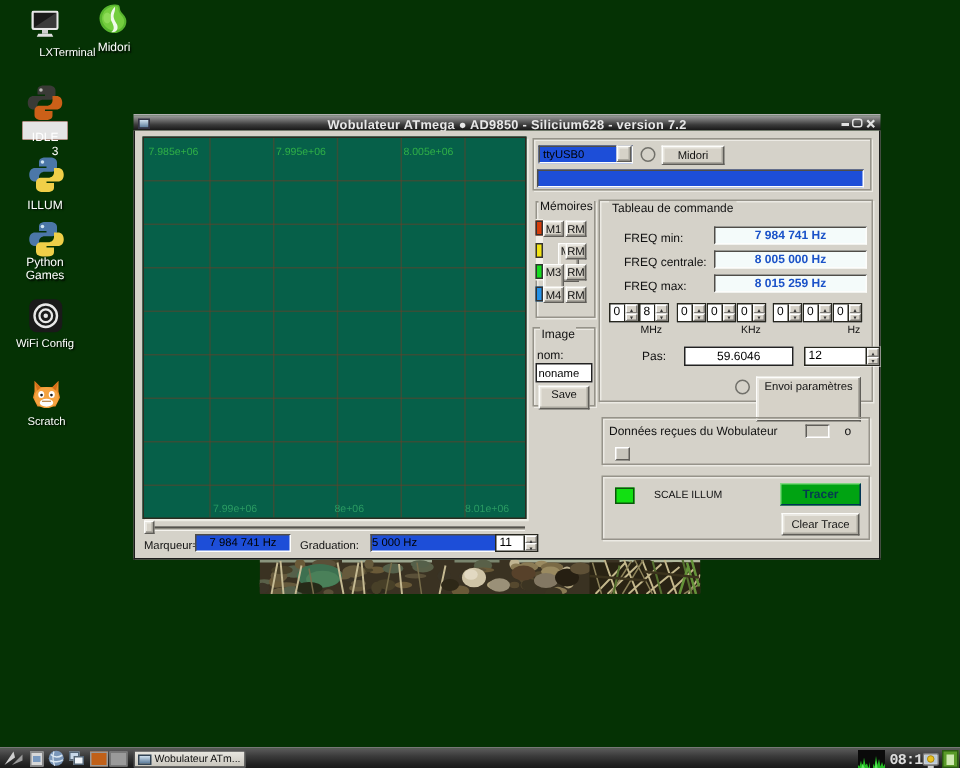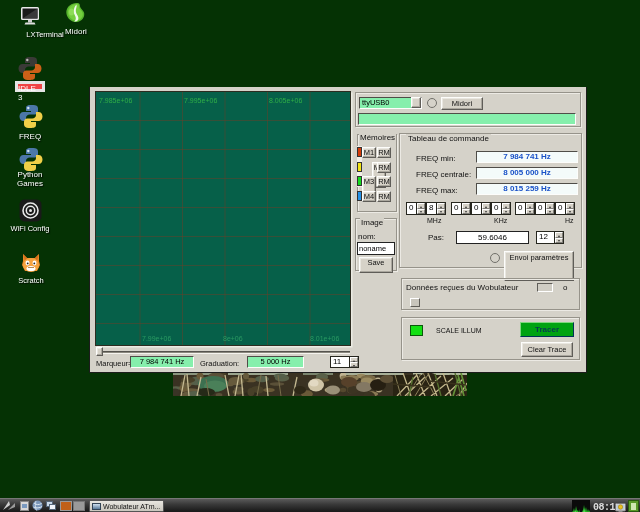--- a/index.html
+++ b/index.html
@@ -1,19 +1,19 @@
 <!DOCTYPE html>
 <html><head><meta charset="utf-8"><style>
 *{margin:0;padding:0;box-sizing:border-box;-webkit-font-smoothing:antialiased}
 html,body{width:640px;height:512px;overflow:hidden}
 body{font-family:"Liberation Sans",sans-serif;background:#053204;position:relative;transform:translateZ(0)}
 .ab{position:absolute}
 .dlab{color:#fff;font-size:7.5px;text-align:center;text-shadow:1px 1px 1px rgba(0,0,0,.9);white-space:nowrap}
 .btn{background:#d6d2c8;border:1px solid #5f5d58;border-top-color:#fdfdfb;border-left-color:#fdfdfb;box-shadow:inset -1px -1px 0 #aaa79e,inset 1px 1px 0 #e9e7e0;font-size:7.5px;color:#111;text-align:center;line-height:10px}
-.sunk{border:1px solid;border-color:#4f4d48 #fdfdfb #fdfdfb #4f4d48;background:#86efac}
+.sunk{border:1px solid;border-color:#4f4d48 #fdfdfb #fdfdfb #4f4d48;background:#1d4ed8}
 .grp{border:1px solid #96938a;box-shadow:1px 1px 0 #eceae4,inset 1px 1px 0 #eceae4}
 .lb8{font-size:8px;color:#111;white-space:nowrap}
 .lb7{font-size:7px;color:#111;white-space:nowrap}
 .bold{font-weight:normal}
 .blue{color:#1a52c8;font-weight:bold}
 .spin{border:1px solid #26261e;background:#fff;display:flex;transform:translateZ(0)}
 .spin .v{flex:1;font-size:8px;color:#000;padding-left:2px;line-height:10px}
 .spin .a{width:9px;display:flex;flex-direction:column;border-left:1px solid #26261e}
 .spin .a div{flex:1;background:#d6d2c8;border:1px solid #7f7d78;border-top-color:#fff;border-left-color:#fff;position:relative}
 .spin .a div:after{content:"";position:absolute;left:2px;top:1.5px;width:0;height:0;border-left:1.5px solid transparent;border-right:1.5px solid transparent}
@@ -41,29 +41,29 @@
 <ellipse cx="6.5" cy="10" rx="2.6" ry="3.6" fill="#96e060" opacity="0.75"></ellipse>
 </svg></div>
 <div class="ab dlab" style="left:47px;top:27px;width:58px;font-size:8px">Midori</div>
 
 <div class="ab" style="left:17px;top:56px;width:26px;height:25px">
 <svg width="26" height="25" viewBox="0 0 26 25">
 <path d="M12.5 1 C8.5 1 8 2.8 8 4.2 V7 h5 v1 H5.5 C3 8 1.5 9.8 1.5 12.5 C1.5 15.2 3 17 5.5 17 H8 v-3 c0-2 1.7-3.5 3.8-3.5 h5 c1.8 0 3.2-1.5 3.2-3.3 V4.2 C20 2.2 18 1 15.5 1 Z" fill="#3a3a36"></path>
 <circle cx="10.3" cy="4" r="1.2" fill="#b9b9b4"></circle>
 <path d="M13.5 24 C17.5 24 18 22.2 18 20.8 V18 h-5 v-1 h7.5 c2.5 0 4-1.8 4-4.5 C24.5 9.8 23 8 20.5 8 H18 v3 c0 2-1.7 3.5-3.8 3.5 h-5 C7.4 14.5 6 16 6 17.8 v2.8 C6 22.8 8 24 10.5 24 Z" fill="#cc6018"></path>
 </svg></div>
-<div class="ab" style="left:15px;top:81px;width:30px;height:11px;background:#ef4444;border:3px solid #e5e5e5;color:#fff;font-size:8px;text-align:left;line-height:9px">IDLE 3</div>
+<div class="ab" style="left:15px;top:81px;width:30px;height:11px;background:#ef4444;border:6px solid #e5e5e5;color:#fff;font-size:8px;text-align:right;line-height:9px">IDLE 3</div>
 
 <div class="ab" style="left:18px;top:104px;width:26px;height:25px">
 <svg width="26" height="25" viewBox="0 0 26 25">
 <path d="M12.5 1 C8.5 1 8 2.8 8 4.2 V7 h5 v1 H5.5 C3 8 1.5 9.8 1.5 12.5 C1.5 15.2 3 17 5.5 17 H8 v-3 c0-2 1.7-3.5 3.8-3.5 h5 c1.8 0 3.2-1.5 3.2-3.3 V4.2 C20 2.2 18 1 15.5 1 Z" fill="#4b77a8"></path>
 <circle cx="10.3" cy="4" r="1.2" fill="#cfe3f0"></circle>
 <path d="M13.5 24 C17.5 24 18 22.2 18 20.8 V18 h-5 v-1 h7.5 c2.5 0 4-1.8 4-4.5 C24.5 9.8 23 8 20.5 8 H18 v3 c0 2-1.7 3.5-3.8 3.5 h-5 C7.4 14.5 6 16 6 17.8 v2.8 C6 22.8 8 24 10.5 24 Z" fill="#f0cf48"></path>
 </svg></div>
-<div class="ab dlab" style="left:1px;top:132px;width:58px;font-size:8px">FREQ</div>
+<div class="ab dlab" style="left:1px;top:132px;width:58px;font-size:8px">ILLUM</div>
 
 <div class="ab" style="left:18px;top:147px;width:26px;height:25px">
 <svg width="26" height="25" viewBox="0 0 26 25">
 <path d="M12.5 1 C8.5 1 8 2.8 8 4.2 V7 h5 v1 H5.5 C3 8 1.5 9.8 1.5 12.5 C1.5 15.2 3 17 5.5 17 H8 v-3 c0-2 1.7-3.5 3.8-3.5 h5 c1.8 0 3.2-1.5 3.2-3.3 V4.2 C20 2.2 18 1 15.5 1 Z" fill="#4b77a8"></path>
 <circle cx="10.3" cy="4" r="1.2" fill="#cfe3f0"></circle>
 <path d="M13.5 24 C17.5 24 18 22.2 18 20.8 V18 h-5 v-1 h7.5 c2.5 0 4-1.8 4-4.5 C24.5 9.8 23 8 20.5 8 H18 v3 c0 2-1.7 3.5-3.8 3.5 h-5 C7.4 14.5 6 16 6 17.8 v2.8 C6 22.8 8 24 10.5 24 Z" fill="#f0cf48"></path>
 </svg></div>
 <div class="ab dlab" style="left:1px;top:171px;width:58px;font-size:8px;line-height:8.5px">Python<br>Games</div>
 
 <div class="ab" style="left:19px;top:199px;width:23px;height:23px">
@@ -203,20 +203,29 @@
       <rect x="220" y="2" width="74" height="21" fill="#292313"></rect>
       <path d="M224 23 L244 2 M232 23 L252 4 M238 23 L230 0 M246 23 L268 3 M252 23 L243 0 M258 23 L280 5 M264 23 L255 0 M272 23 L290 6 M278 23 L270 0 M286 23 L294 10" stroke="#c4b88c" stroke-width="1.3" fill="none"></path>
       <path d="M228 23 L222 2 M242 23 L256 0 M262 23 L250 0 M283 23 L294 16 M234 23 L248 1" stroke="#8a8058" stroke-width="1" fill="none"></path>
       <path d="M236 23 L240 4 M268 23 L262 1 M288 23 L282 0" stroke="#55702f" stroke-width="1.4" fill="none"></path>
       <path d="M291 23 L285 2 M293 18 L288 0 M280 23 L286 4" stroke="#649238" stroke-width="1.7" fill="none"></path>
       <path d="M220 11 L258 14 M256 8 L293 12" stroke="#3a321c" stroke-width="1.6" fill="none"></path>
     </svg></div>
 
 <div class="ab" style="left:89px;top:76px;width:498px;height:297px">
 
+  <div class="ab" style="left:0;top:0;width:498px;height:11px;background:linear-gradient(#9c9c9c,#6e6e6e 30%,#3a3a3a 62%,#161616);border-top:1px solid #b0b0b0">
+    <div class="ab" style="left:3px;top:2px;width:8px;height:7px;background:linear-gradient(#cfe0ee,#5a7a9a);border:1px solid #334">&nbsp;</div>
+    <div class="ab" style="left:0;top:1px;width:100%;text-align:center;color:#e8e8e8;font-size:8.5px;font-weight:bold;letter-spacing:0.2px">Wobulateur ATmega ● AD9850 - Silicium628 - version 7.2</div>
+    <div class="ab" style="right:21px;top:5px;width:5px;height:2px;background:#e0e0e0"></div>
+    <div class="ab" style="right:12px;top:2px;width:7px;height:6px;border:1px solid #e0e0e0;border-radius:2px"></div>
+    <svg class="ab" style="right:3px;top:2px" width="7" height="7" viewBox="0 0 7 7">
+        <path d="M1.2 1.2 L5.8 5.8 M5.8 1.2 L1.2 5.8" stroke="#e2e2e2" stroke-width="1.5"></path>
+      </svg>
+  </div>
 
   <div class="ab" style="left:0;top:11px;width:498px;height:286px;background:#d5d2c9;border:1px solid #1c1c1c;border-top:none">
 
     <div class="ab" style="left:5px;top:4px;width:256px;height:255px;border:1px solid #2c2c20;background:#066049;box-shadow:1.5px 1.5px 0 #ecebe3">
       <svg class="ab" style="left:0;top:0" width="254" height="253" viewBox="0 0 254 253">
         <g stroke="rgba(118,60,36,0.45)" stroke-width="1">
           <path d="M44 0 V253 M86.5 0 V253 M129 0 V253 M171.5 0 V253 M214 0 V253"></path>
           <path d="M0 28.5 H254 M0 57.5 H254 M0 86.5 H254 M0 115.5 H254 M0 144.5 H254 M0 173.5 H254 M0 202.5 H254 M0 231.5 H254"></path>
         </g>
         <g font-size="7" fill="#2fae47" font-family="Liberation Sans,sans-serif">
@@ -231,21 +240,21 @@
         </g>
       </svg>
     </div>
 
     <div class="ab" style="left:7px;top:264px;width:253px;height:3px;background:#8a887e;border-bottom:1px solid #f5f3ee;border-top:1px solid #55534e"></div>
     <div class="ab btn" style="left:6px;top:260px;width:7px;height:9px"></div>
 
     <div class="ab" style="left:6px;top:271.5px;font-size:7.5px;color:#111;white-space:nowrap">Marqueur=</div>
     <div class="ab sunk" style="left:40px;top:269px;width:64px;height:12px;font-size:7.5px;text-align:center;line-height:10px">7 984 741 Hz</div>
     <div class="ab" style="left:110px;top:271.5px;font-size:7.5px;color:#111;white-space:nowrap">Graduation:</div>
-    <div class="ab sunk" style="left:157px;top:269px;width:57px;height:12px;font-size:7.5px;text-align:center;line-height:10px">5 000 Hz</div>
+    <div class="ab sunk" style="left:157px;top:269px;width:91px;height:12px;font-size:7.5px;text-align:left;line-height:10px">5 000 Hz</div>
     <div class="spin ab" style="left:240px;top:269px;width:29px;height:12px">
         <div class="v">11</div>
         <div class="a">
           <div class="u"></div>
           <div class="d"></div>
         </div>
       </div>
 
     <div class="ab grp" style="left:265px;top:5px;width:226px;height:35px"></div>
     <div class="ab sunk" style="left:269px;top:10px;width:63px;height:12px;font-size:7.5px;line-height:10px;padding-left:2px">ttyUSB0
@@ -343,21 +352,21 @@
           <div class="u"></div>
           <div class="d"></div>
         </div>
       </div>
     <div class="ab lb7" style="left:337px;top:130px">MHz</div>
     <div class="ab lb7" style="left:404px;top:130px">KHz</div>
     <div class="ab lb7" style="left:475px;top:130px">Hz</div>
 
     <div class="ab lb8" style="left:338px;top:146px">Pas:</div>
     <div class="ab" style="left:366px;top:144px;width:73px;height:13px;border:1px solid #222;background:#fff;font-size:8px;text-align:center;line-height:11px">59.6046</div>
-    <div class="spin ab" style="left:446px;top:144px;width:28px;height:13px">
+    <div class="spin ab" style="left:446px;top:144px;width:51px;height:13px">
         <div class="v">12</div>
         <div class="a">
           <div class="u"></div>
           <div class="d"></div>
         </div>
       </div>
 
     <div class="ab" style="left:400px;top:166px;width:10px;height:10px;border:1.7px solid #71706a;border-radius:50%"></div>
     <div class="ab btn" style="left:414px;top:164px;width:70px;height:30px;line-height:11px">Envoi paramètres</div>
 

